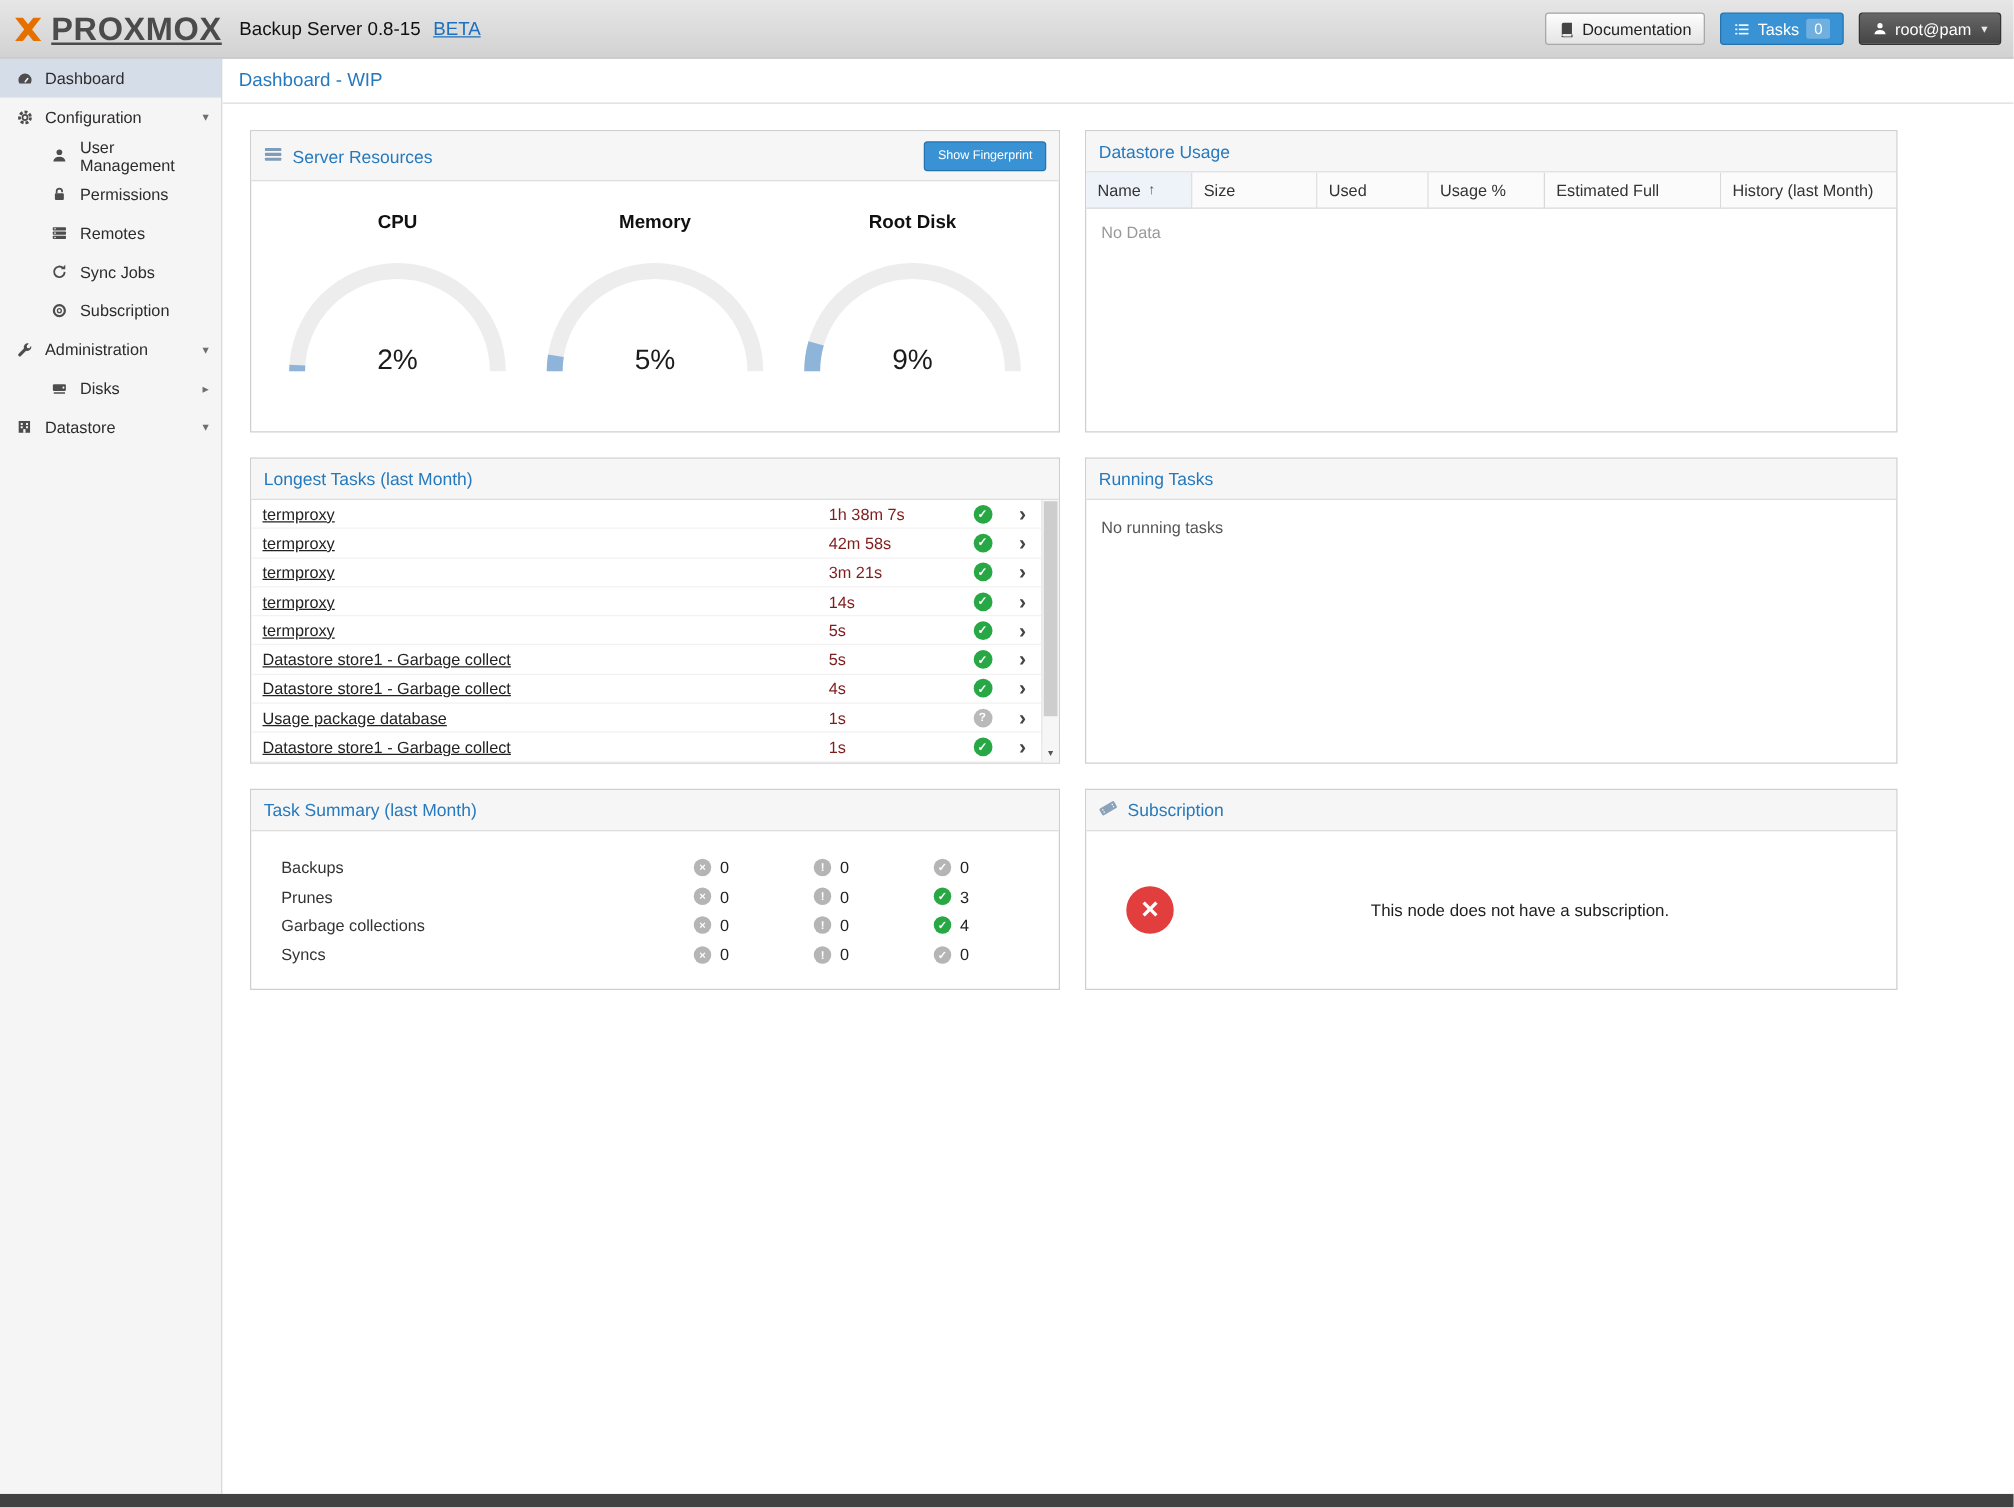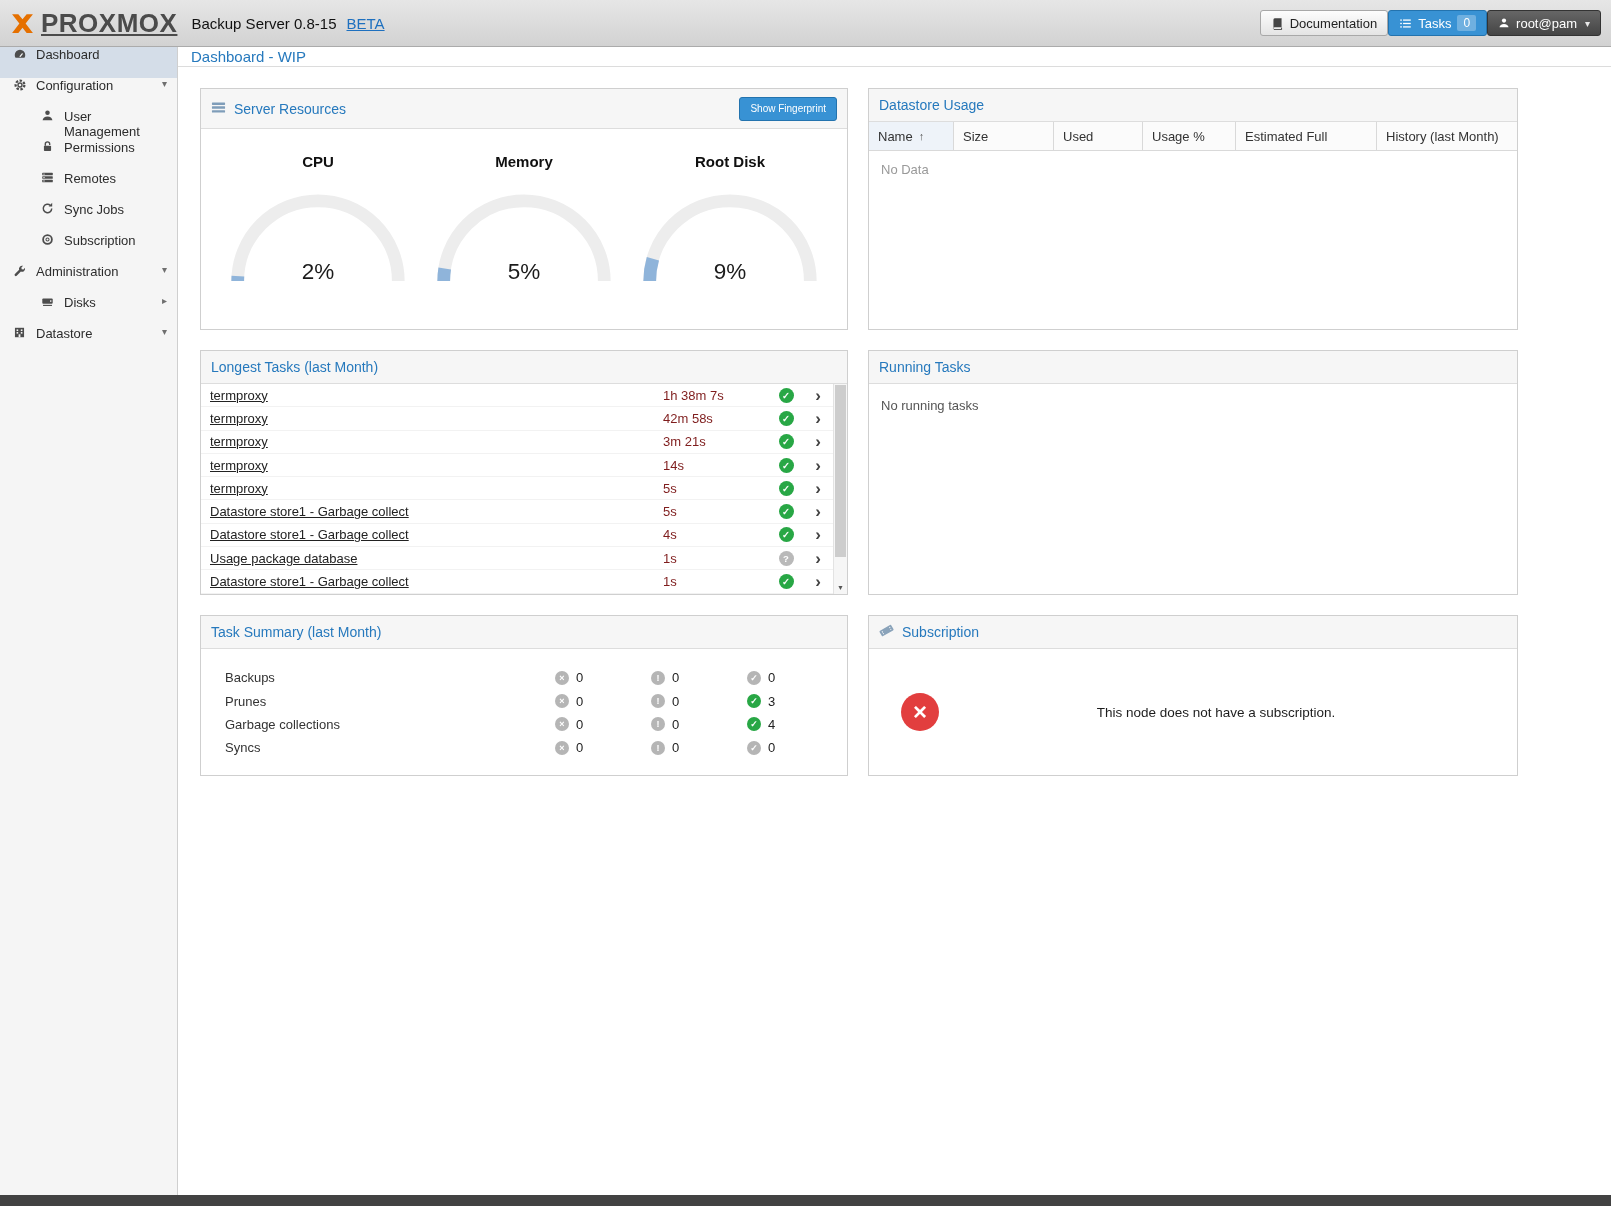--- a/index.html
+++ b/index.html
@@ -12,47 +12,47 @@
   .topbar {
     height:47px; display:flex; align-items:center; gap:8px;
     padding:0 10px;
     background:linear-gradient(#e6e6e6,#d2d2d2);
     border-bottom:1px solid #ababab;
   }
   .brand { display:flex; align-items:center; gap:6px; margin-right:4px; }
   .brand-word { font-weight:700; font-size:26px; color:#4b4b4b; letter-spacing:.5px;text-decoration:underline; }
   .app-title { font-size:15px; color:#111; margin-left:2px; }
   .beta-link { font-size:15px; color:#1e70bf; text-decoration:underline; cursor:pointer; margin-left:2px; }
-  .header-actions { margin-left:auto; display:flex; gap:0; align-items:center;justify-content:center; }
+  .header-actions { margin-left:auto; display:flex; gap:12px; align-items:center;justify-content:center; }
   .btn {
     display:inline-flex; align-items:center; gap:6px; height:26px;
     padding:0 10px; border-radius:3px; font-size:13px; cursor:pointer;
     border:1px solid transparent; white-space:nowrap;
   }
   .btn-light { background:linear-gradient(#fdfdfd,#e4e4e4); border-color:#a8a8a8; color:#222; }
   .btn-blue  { background:#3892d4; border-color:#2373ae; color:#fff; }
   .btn-dark  { background:linear-gradient(#666,#454545); border-color:#333; color:#fff; }
   .badge { background:rgba(255,255,255,.28); border-radius:2px; padding:1px 6px; font-size:12px; }
   .caret-white { font-size:10px; color:#e8e8e8; margin-left:2px; }
 
   
   .layout { display:flex; height:1148px; }
   .sidebar { width:178px; background:#f5f5f5; border-right:1px solid #cfcfcf; flex:none; }
   .nav-item {
-    height:31px; display:flex; align-items:flex-start; gap:9px;
+    height:31px; display:flex; align-items:center; gap:9px;
     padding:0 10px 0 12px; cursor:pointer; color:#2c2c2c; position:relative;
   }
   .nav-item.child { padding-left:40px; }
   .nav-item.selected { background:#d4dde8; }
   .nav-icon { width:15px; display:inline-flex; justify-content:center; flex:none; }
   .nav-caret { margin-left:auto; color:#6f6f6f; font-size:10px; }
 
   .main { flex:1; display:flex; flex-direction:column; background:#fff; overflow:hidden; }
   .page-titlebar {
-    height:20px; border-bottom:1px solid #dcdcdc; display:flex; align-items:center;
+    height:36px; border-bottom:1px solid #dcdcdc; display:flex; align-items:center;
     padding:0 13px; color:#2679bd; font-size:15px; flex:none;
   }
   .content {
     padding:21px 0 0 22px;
     display:grid; grid-template-columns:648px 650px; grid-template-rows:242px 245px 161px;
     gap:20px; align-content:start;
   }
 
   
   .panel { border:1px solid #cfcfcf; background:#fff; display:flex; flex-direction:column; overflow:hidden; }

